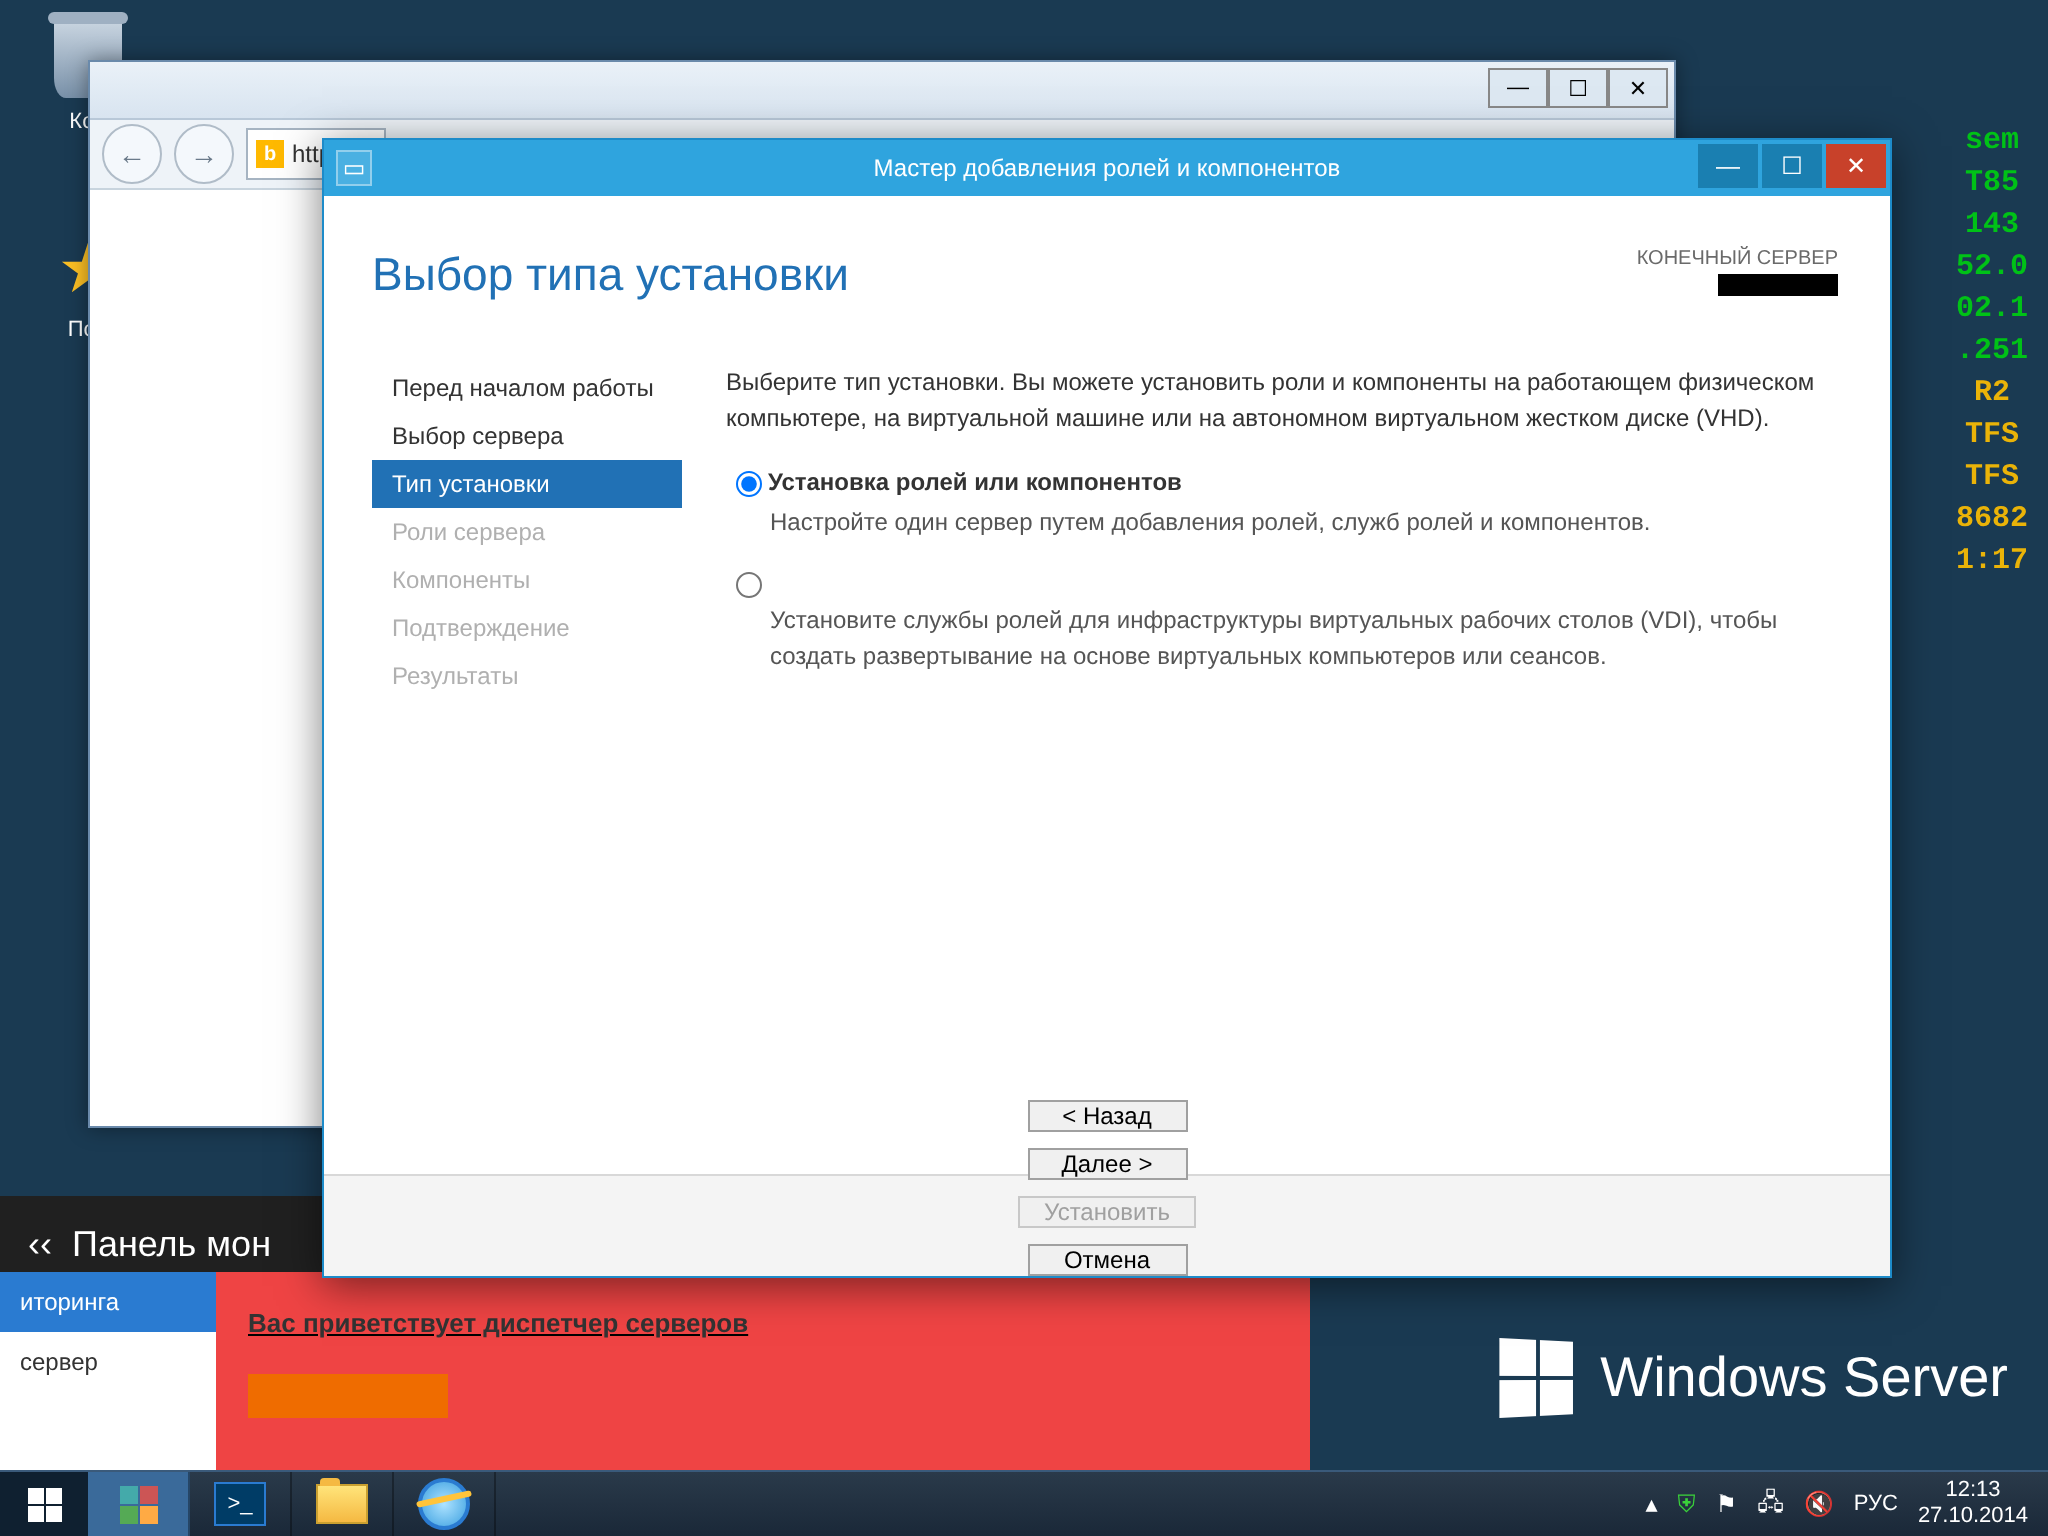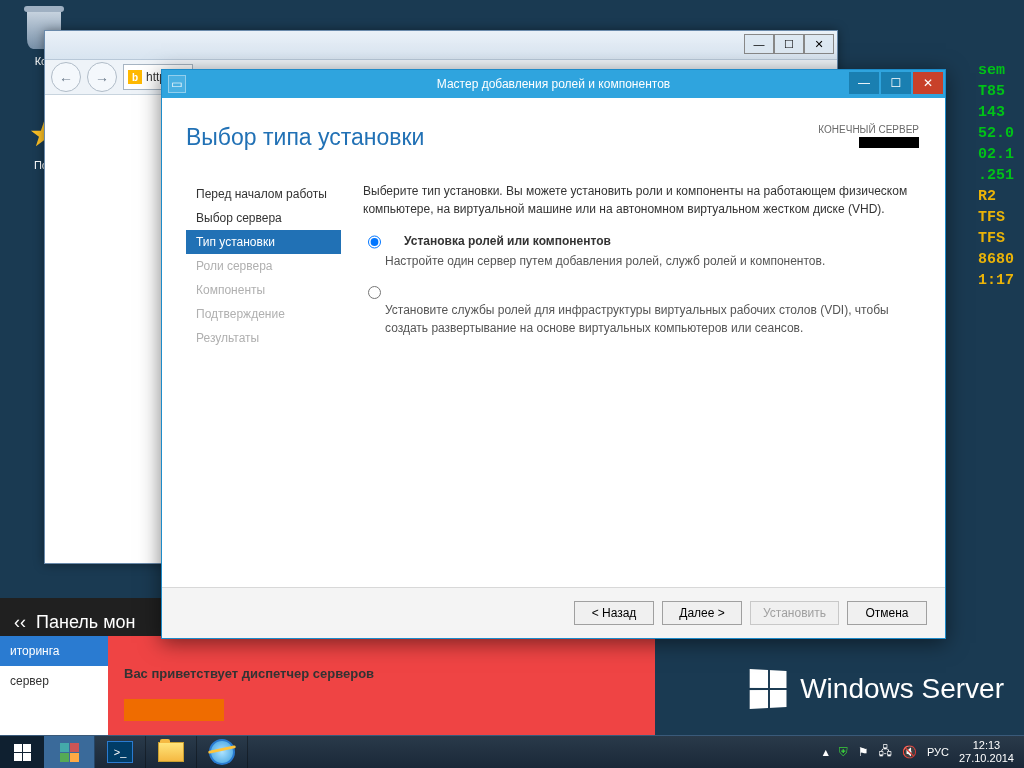--- a/index.html
+++ b/index.html
@@ -13,30 +13,30 @@
   .desktop-icon { position: absolute; width: 60px; text-align: center; color: #fff; font-size: 11px; }
   .desktop-icon .ico { width: 44px; height: 44px; margin: 0 auto 3px; display:flex;align-items:center;justify-content:center; }
   .trash-icon { background: linear-gradient(#c8d4e0,#7890a8); border-radius: 0 0 6px 6px / 0 0 10px 10px; width:34px;height:38px;position:relative; }
   .trash-icon:before{content:"";position:absolute;top:-5px;left:-3px;width:40px;height:6px;background:#9fb0c2;border-radius:3px;}
   .star-icon { color:#fbbf24; font-size:34px; }
   
   .windows-brand { position:absolute; right:20px; bottom:60px; color:#fff; font-size:28px; font-weight:300; display:flex;align-items:center;gap:12px; }
   .win-logo { display:grid; grid-template-columns:18px 18px; grid-template-rows:18px 18px; gap:2px; transform:perspective(100px) rotateY(15deg); }
   .win-logo span{background:#fff;}
   
-  .bginfo { position:absolute; right:10px; top:60px; color:#00c217; font-family:"Courier New",monospace; font-size:15px; font-weight:bold; line-height:1.4; text-align:left; }
+  .bginfo { position:absolute; right:10px; top:60px; color:#00c217; font-family:"Courier New",monospace; font-size:15px; font-weight:bold; line-height:1.4; text-align:center; }
   .bginfo .white{color:#eab308;}
   
   .dashboard { position:absolute; left:0; top:598px; width:655px; height:138px; background:#202020; }
   .dash-titlebar { height:38px; background:#202020; color:#fff; font-size:18px; font-weight:300; padding:5px 14px; display:flex;align-items:center;gap:10px;}
   .dash-body { position:absolute; left:0; top:38px; width:655px; height:100px; background:#ef4444; }
   .dash-sidebar { position:absolute; left:0; top:0; width:108px; height:100px; background:#fff; font-size:12px; }
   .dash-sidebar .sel{background:#2a7bd1;color:#fff;padding:8px 10px;}
   .dash-sidebar .item{padding:8px 10px;color:#333;}
-  .dash-main { position:absolute; left:108px; top:12px; width:540px; height:100px; padding:18px 16px; box-sizing:border-box; }
+  .dash-main { position:absolute; left:108px; top:0; width:540px; height:100px; padding:18px 16px; box-sizing:border-box;text-decoration:underline; }
   .dash-main h3{margin:0 0 18px;font-size:13px;font-weight:600;color:#333;}
   .orange-tile{width:100px;height:22px;background:#ef6c00;}
   
   .ie-window { position:absolute; left:44px; top:30px; width:792px; height:532px; background:#fff; border:1px solid #6a8aab; box-shadow:0 0 10px rgba(0,0,0,.4); }
   .ie-titlebar { height:28px; background:linear-gradient(#eaf1f8,#d8e4f0); border-bottom:1px solid #b8c8d8; position:relative; }
   .ie-winbtns { position:absolute; right:3px; top:3px; display:flex; gap:0; }
   .ie-winbtns span{width:28px;height:18px;border:1px solid #888;background:#dde8f2;display:flex;align-items:center;justify-content:center;font-family:Arial;font-size:11px;}
   .ie-nav { height:34px; display:flex;align-items:center;padding:0 6px;gap:6px;background:#eef3f8;border-bottom:1px solid #c8d4de; }
   .nav-btn { width:28px;height:28px;border:1px solid #b0bcc8;border-radius:50%;background:#f4f8fc;display:flex;align-items:center;justify-content:center;color:#6a7a8a;font-size:14px; }
   .ie-addr { flex:0 0 auto; width:60px; height:24px;border:1px solid #a6b4c2;background:#fff;display:flex;align-items:center;padding:0 4px;gap:4px;font-size:12px;color:#333; }
@@ -55,25 +55,25 @@
   .wiz-header h1{margin:0;color:#2171b5;font-size:23px;font-weight:400;}
   .wiz-dest { position:absolute; right:26px; top:54px; text-align:right; font-size:10px; color:#6a6a6a; }
   .wiz-dest .blk{width:60px;height:11px;background:#000;display:inline-block;margin-top:2px;}
   .wiz-body { position:absolute; left:24px; top:112px; right:24px; bottom:56px; display:flex; gap:22px; }
   .wiz-steps { flex:0 0 155px; font-size:12px; }
   .wiz-steps .step{padding:5px 10px;color:#333;margin-bottom:0px;}
   .wiz-steps .step.sel{background:#2171b5;color:#fff;}
   .wiz-steps .step.dis{color:#b0b0b0;}
   .wiz-content { flex:1; font-size:12px; color:#333; line-height:1.5; }
   .wiz-content p{margin:0 0 14px;}
-  .radio-opt { display:flex; gap:20px; margin:6px 0 2px; }
+  .radio-opt { display:flex; gap:0; margin:6px 0 2px; }
   .radio-opt input{margin-top:2px;}
   .radio-opt .lbl{font-weight:600;}
   .radio-desc{margin:0 0 14px 22px;color:#555;}
-  .wiz-footer { position:absolute; left:0; right:0; bottom:0; height:50px; border-top:1px solid #d8d8d8; display:flex;align-items:center;justify-content:flex-end;gap:8px;padding:0 18px;background:#f4f4f4; }
+  .wiz-footer { position:absolute; left:0; right:0; bottom:0; height:50px; border-top:1px solid #d8d8d8; display:flex;align-items:center;justify-content:flex-end;gap:8px;padding:0 18px;background:#f4f4f4;flex-direction:column; }
   .wiz-footer button{min-width:80px;height:24px;border:1px solid #a0a0a0;background:#f0f0f0;font-size:12px;padding:0 12px;}
   .wiz-footer button:disabled{color:#a0a0a0;border-color:#c8c8c8;}
   
   .taskbar { position:absolute; left:0; right:0; bottom:0; height:32px; background:linear-gradient(#2a3a4a,#1a2838); border-top:1px solid #3a5a7a; display:flex;align-items:stretch; }
   .start-btn { width:44px;display:flex;align-items:center;justify-content:center;background:#0f2030; }
   .start-btn .win-logo{grid-template-columns:8px 8px;grid-template-rows:8px 8px;gap:1px;transform:none;}
   .task-item { width:50px;display:flex;align-items:center;justify-content:center;color:#fff;border-right:1px solid #0005; }
   .task-item.active{background:#3a6a9a;}
   .ti-ico{width:24px;height:20px;display:flex;align-items:center;justify-content:center;font-size:16px;}
   .tray { margin-left:auto;display:flex;align-items:center;gap:10px;padding:0 10px;color:#fff;font-size:11px; }
@@ -105,21 +105,21 @@
   <div class="bginfo" id="bginfo-lines">
       <div>sem</div>
       <div>T85</div>
       <div>143</div>
       <div>52.0</div>
       <div>02.1</div>
       <div>.251</div>
       <div class="white">R2</div>
       <div class="white">TFS</div>
       <div class="white">TFS</div>
-      <div class="white">8680</div>
+      <div class="white">8682</div>
       <div class="white">1:17</div>
     </div>
 
   <div class="windows-brand">
     <div class="win-logo">
         <span></span>
         <span></span>
         <span></span>
         <span></span>
       </div>

